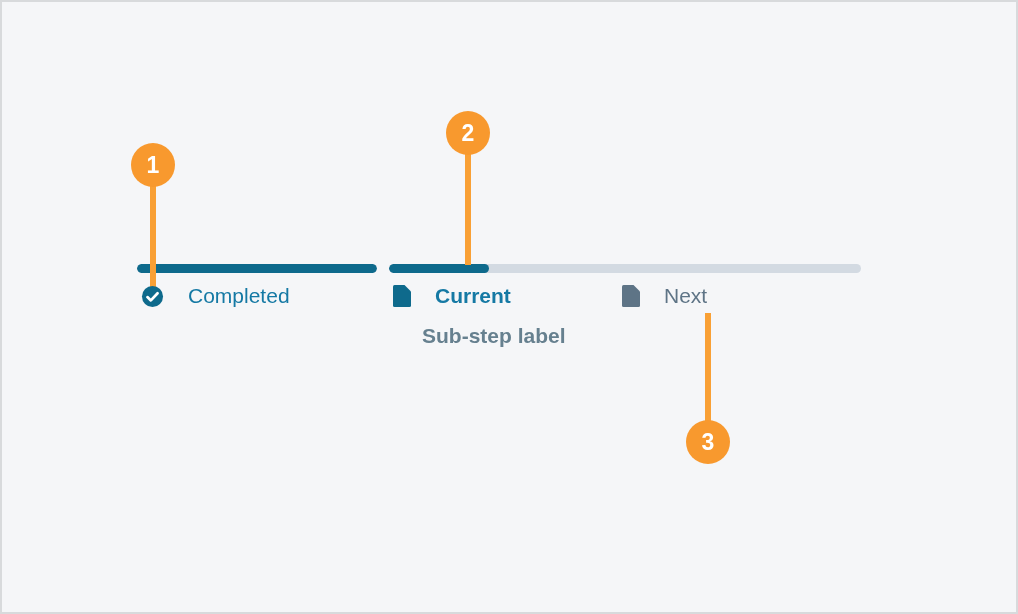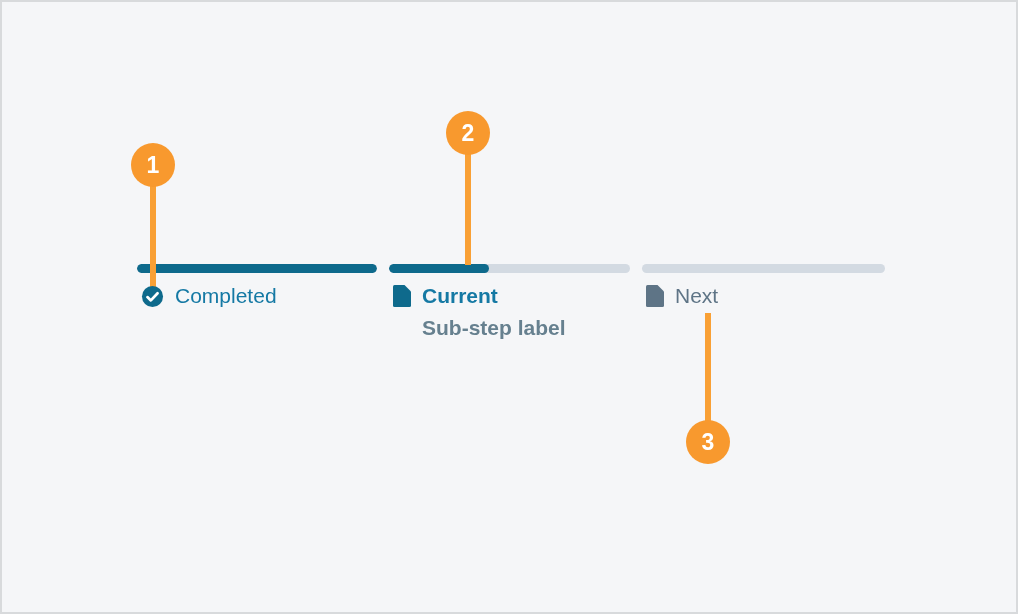--- a/index.html
+++ b/index.html
@@ -17,55 +17,55 @@
     overflow: hidden;
   }
 
   
   .step {
     position: absolute;
     top: 262px;
   }
   .step-1 { left: 135px; width: 240px; }
   .step-2 { left: 387px; width: 241px; font-weight: bold; }
-  .step-3 { left: 640px; width: 243px; }
+  .step-3 { left: 616px; width: 243px; }
 
   .bar {
     position: relative;
     height: 9px;
     border-radius: 5px;
     background: var(--track, #d3dae2);
     overflow: hidden;
   }
   .bar .fill {
     position: absolute;
     left: 0; top: 0; bottom: 0;
     border-radius: 5px;
     background: var(--primary, #0e6a8c);
   }
 
   .label-row {
     display: flex;
     align-items: center;
-    gap: 11px;
+    gap: 24px;
     margin-top: 11px;
     padding-left: 4px;
     position: relative;
     z-index: 2;
   }
   .step-label {
     font-size: 21px;
     line-height: 24px;
   }
   .step-1 .step-label, .step-2 .step-label { color: var(--primary-text, #1579a4); }
   .step-3 .step-label { color: var(--next-text, #5e7486); }
 
   .sub-label {
     margin-left: 33px;
-    margin-top: 8px;
+    margin-top: 16px;
     font-size: 21px;
     line-height: 24px;
     color: var(--substep-text, #66808f);
   }
 
   .icon { display: inline-flex; flex: 0 0 auto; }
 
   
   .callout-line {
     position: absolute;

